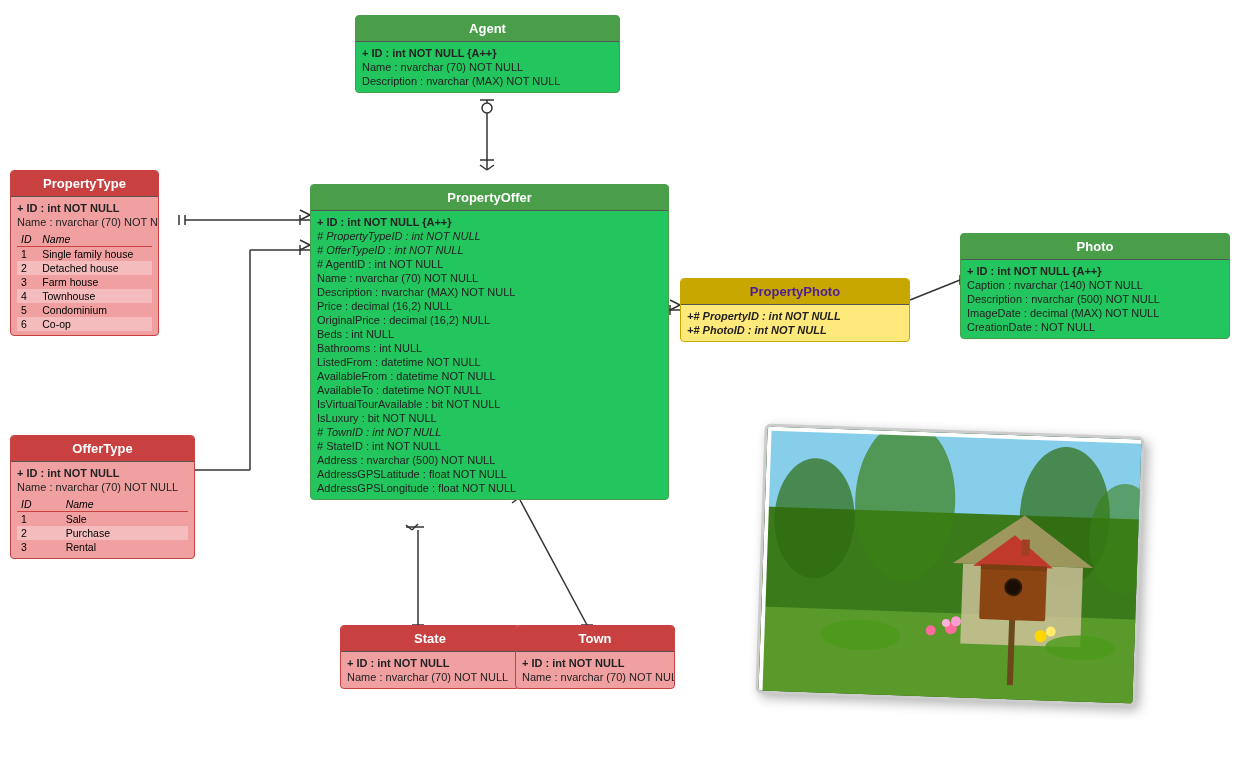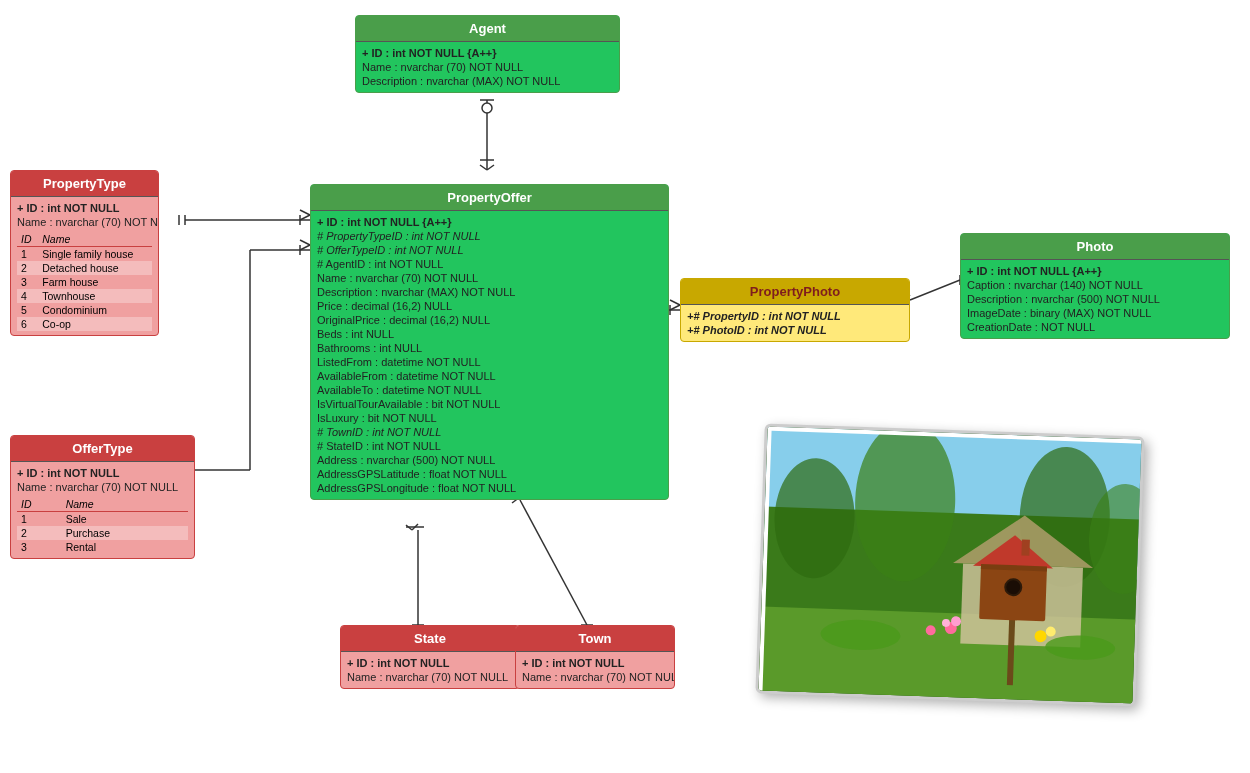--- a/index.html
+++ b/index.html
@@ -67,21 +67,21 @@
       background: #f0a0a0;
       border-color: #c94040;
     }
     .entity-red .entity-row {
       color: #222;
     }
 
     
     .entity-yellow .entity-header {
       background: #c8a800;
-      color: #7f1d1d;
+      color: #4c1d95;
     }
     .entity-yellow {
       background: #ffe97a;
       border-color: #c8a800;
     }
     .entity-yellow .entity-row {
       color: #222;
       font-weight: bold;
       font-style: italic;
     }
@@ -322,21 +322,21 @@
       <div class="entity-row bold-italic">+# PhotoID : int NOT NULL</div>
     </div>
   </div>
 
   <div class="entity entity-green" style="top:233px; left:960px; width:270px;">
     <div class="entity-header">Photo</div>
     <div class="entity-body">
       <div class="entity-row bold">+ ID : int NOT NULL  {A++}</div>
       <div class="entity-row">Caption : nvarchar (140)  NOT NULL</div>
       <div class="entity-row">Description : nvarchar (500)  NOT NULL</div>
-      <div class="entity-row">ImageDate : binary (MAX)  NOT NULL</div>
+      <div class="entity-row">ImageDate : decimal (MAX)  NOT NULL</div>
       <div class="entity-row">CreationDate :  NOT NULL</div>
     </div>
   </div>
 
   <div class="entity entity-red" style="top:625px; left:340px; width:180px;">
     <div class="entity-header">State</div>
     <div class="entity-body">
       <div class="entity-row bold">+ ID : int NOT NULL</div>
       <div class="entity-row">Name : nvarchar (70)  NOT NULL</div>
     </div>

